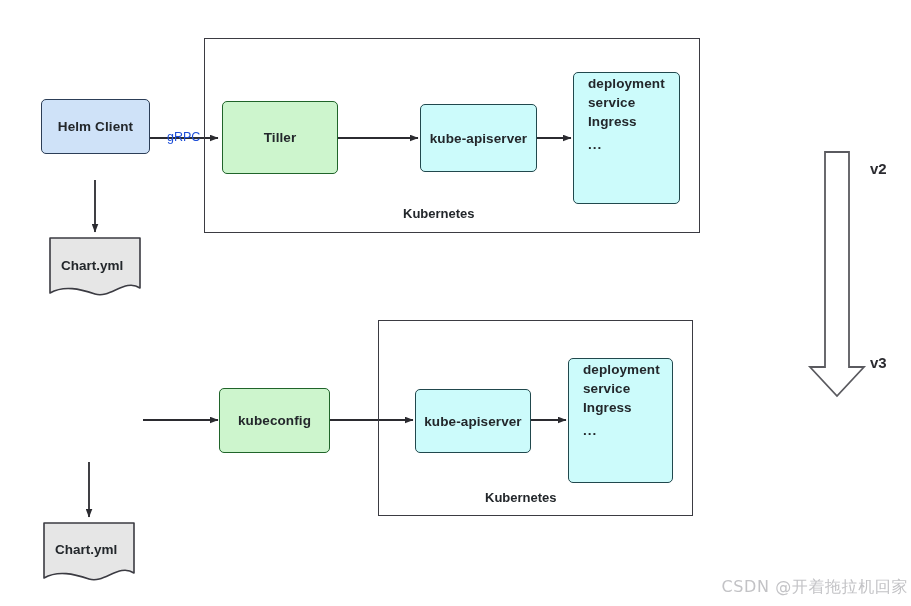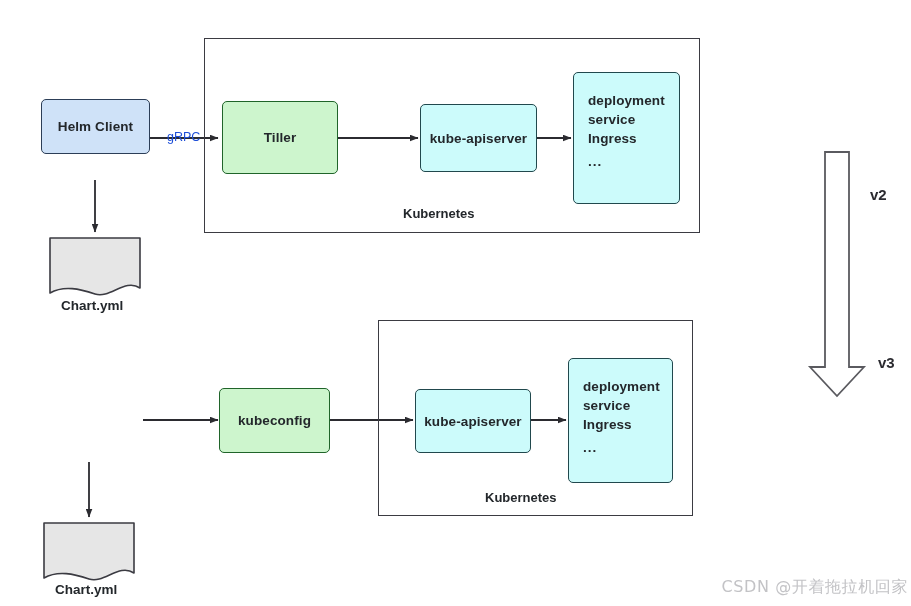--- a/index.html
+++ b/index.html
@@ -45,21 +45,21 @@
   .node-green {
     background: #cdf5cd;
     border: 1.6px solid #20642a;
   }
   .node-cyan {
     background: #ccfbfb;
     border: 1.6px solid #21484d;
   }
   .node-multiline {
     display: block;
-    padding: 18px 0 0 14px;
+    padding: 1px 0 0 14px;
     text-align: left;
     line-height: 1.42;
     font-weight: bold;
   }
   .node-multiline span { display: block; }
   .ellipsis-line {
     font-size: 13.5px;
     letter-spacing: 1px;
     margin-top: 4px;
   }
@@ -80,21 +80,20 @@
     z-index: 4;
     white-space: nowrap;
   }
   .doc-label {
     position: absolute;
     font-size: 13.5px;
     font-weight: bold;
     color: #23272b;
     z-index: 4;
     white-space: nowrap;
-    margin-top: 40px;
   }
 
   
   .edge-label {
     position: absolute;
     font-size: 12.5px;
     color: #1d4ed8;
     background: transparent;
     z-index: 5;
     white-space: nowrap;
@@ -199,18 +198,18 @@
 
   <div class="node node-cyan node-multiline" style="left:568px; top:358px; width:105px; height:125px;">
     <span>deployment</span>
     <span>service</span>
     <span>Ingress</span>
     <span class="ellipsis-line">...</span>
   </div>
 
   <div class="doc-label" style="left:55px; top:542px;">Chart.yml</div>
 
-  <div class="version-label" style="left:870px; top:160px;margin-top:26px;">v2</div>
-  <div class="version-label" style="left:870px; top:354px;margin-left:8px;">v3</div>
+  <div class="version-label" style="left:870px; top:160px;">v2</div>
+  <div class="version-label" style="left:870px; top:354px;">v3</div>
 
   <div class="watermark">CSDN @开着拖拉机回家</div>
 
 </div>
 
 </body></html>

